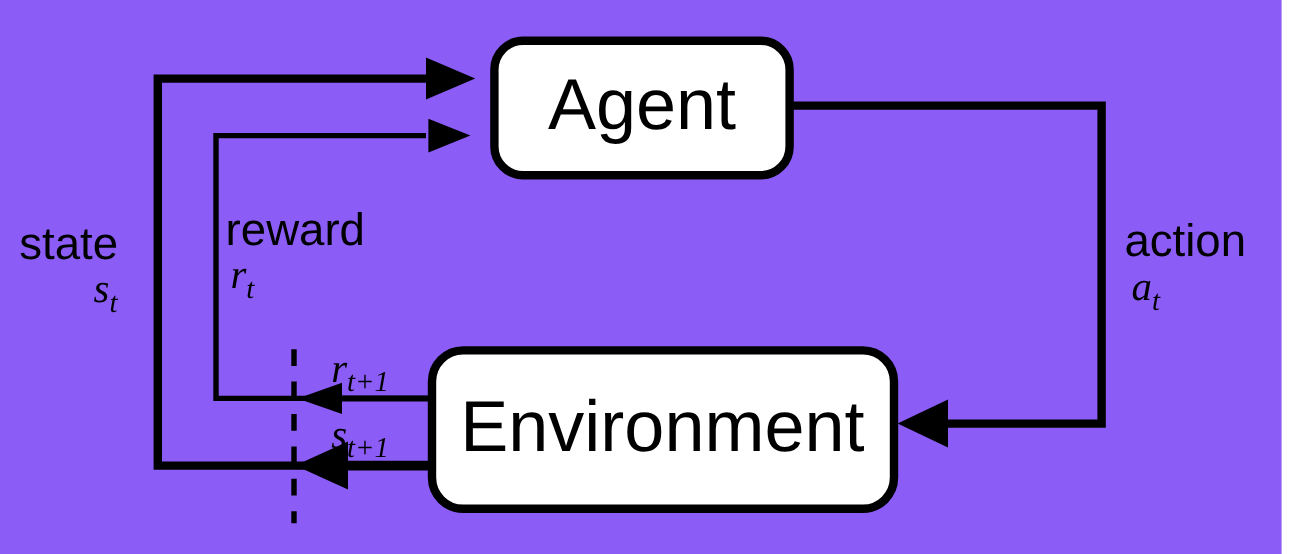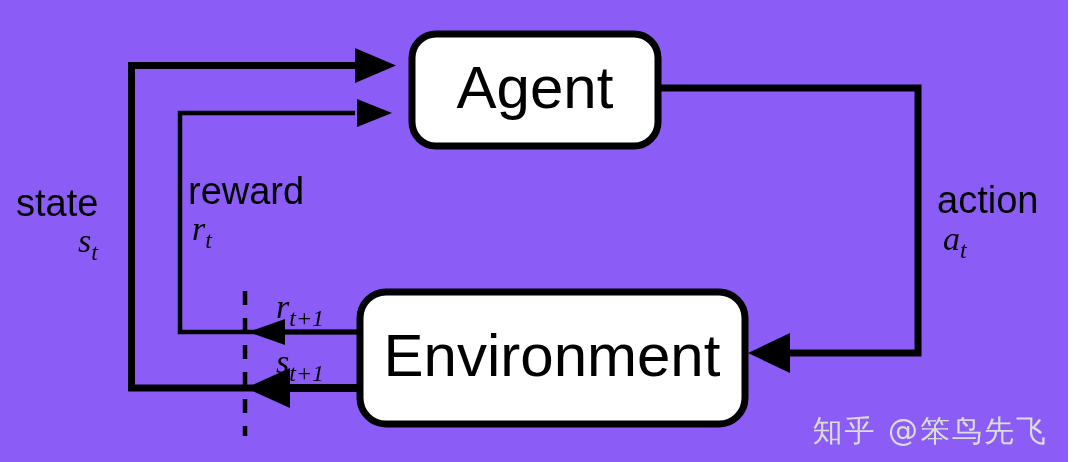--- a/index.html
+++ b/index.html
@@ -130,15 +130,14 @@
     </g>
 
     <g>
       <text x="276" y="373">
         <tspan class="edge-sym">s</tspan><tspan class="edge-sym-sub" dy="8">t+1</tspan>
       </text>
     </g>
 
   </svg>
 
-  <div class="watermark">知乎 @笨鸟先飞</div>
 
 </div>
 
 </body></html>

